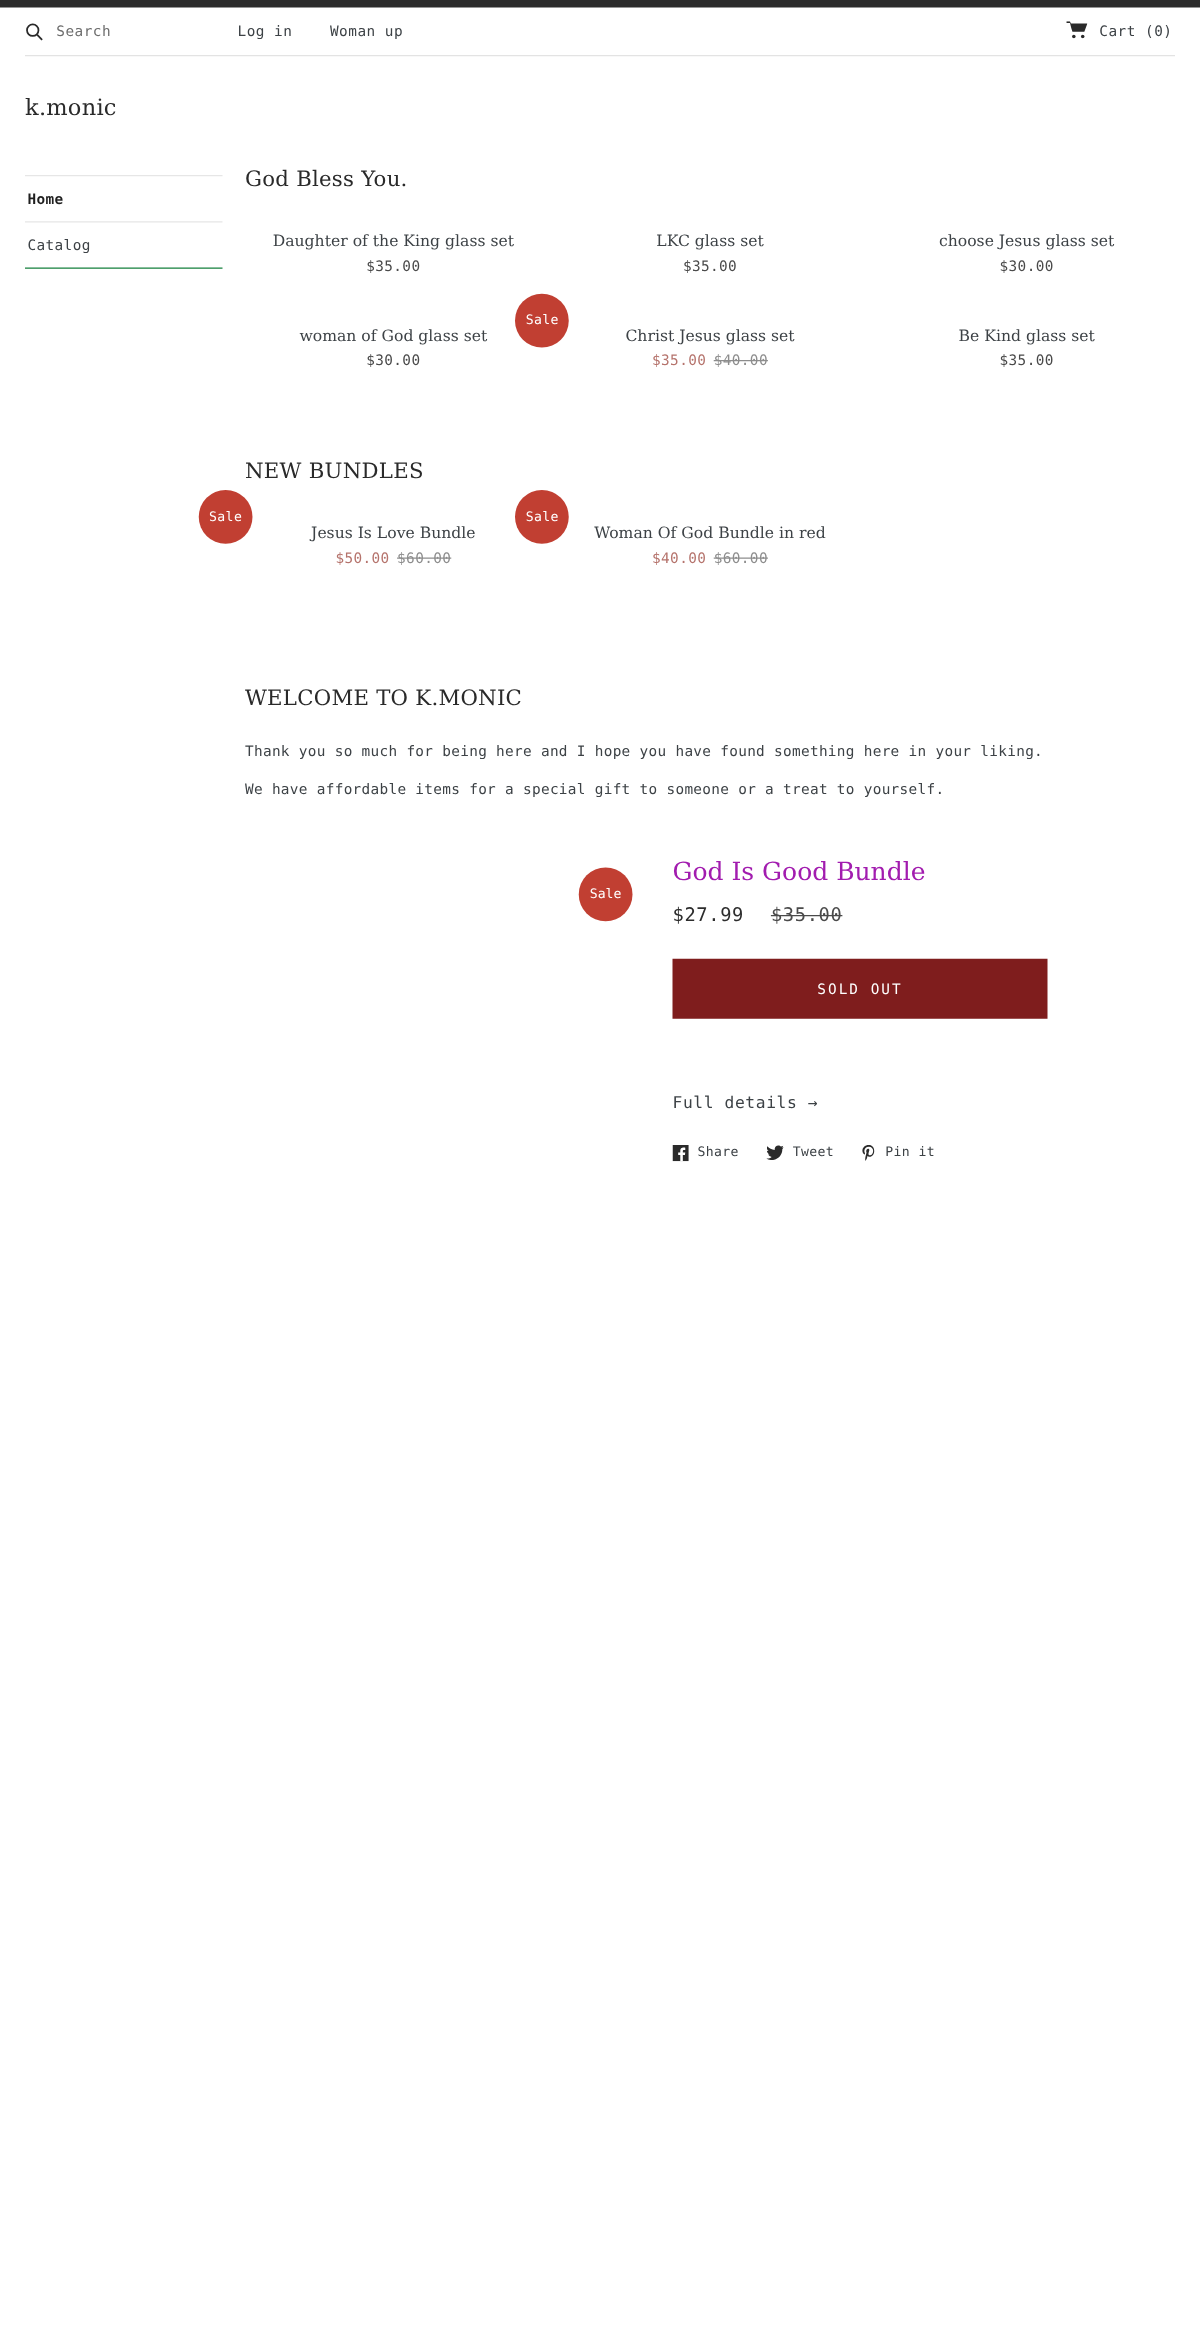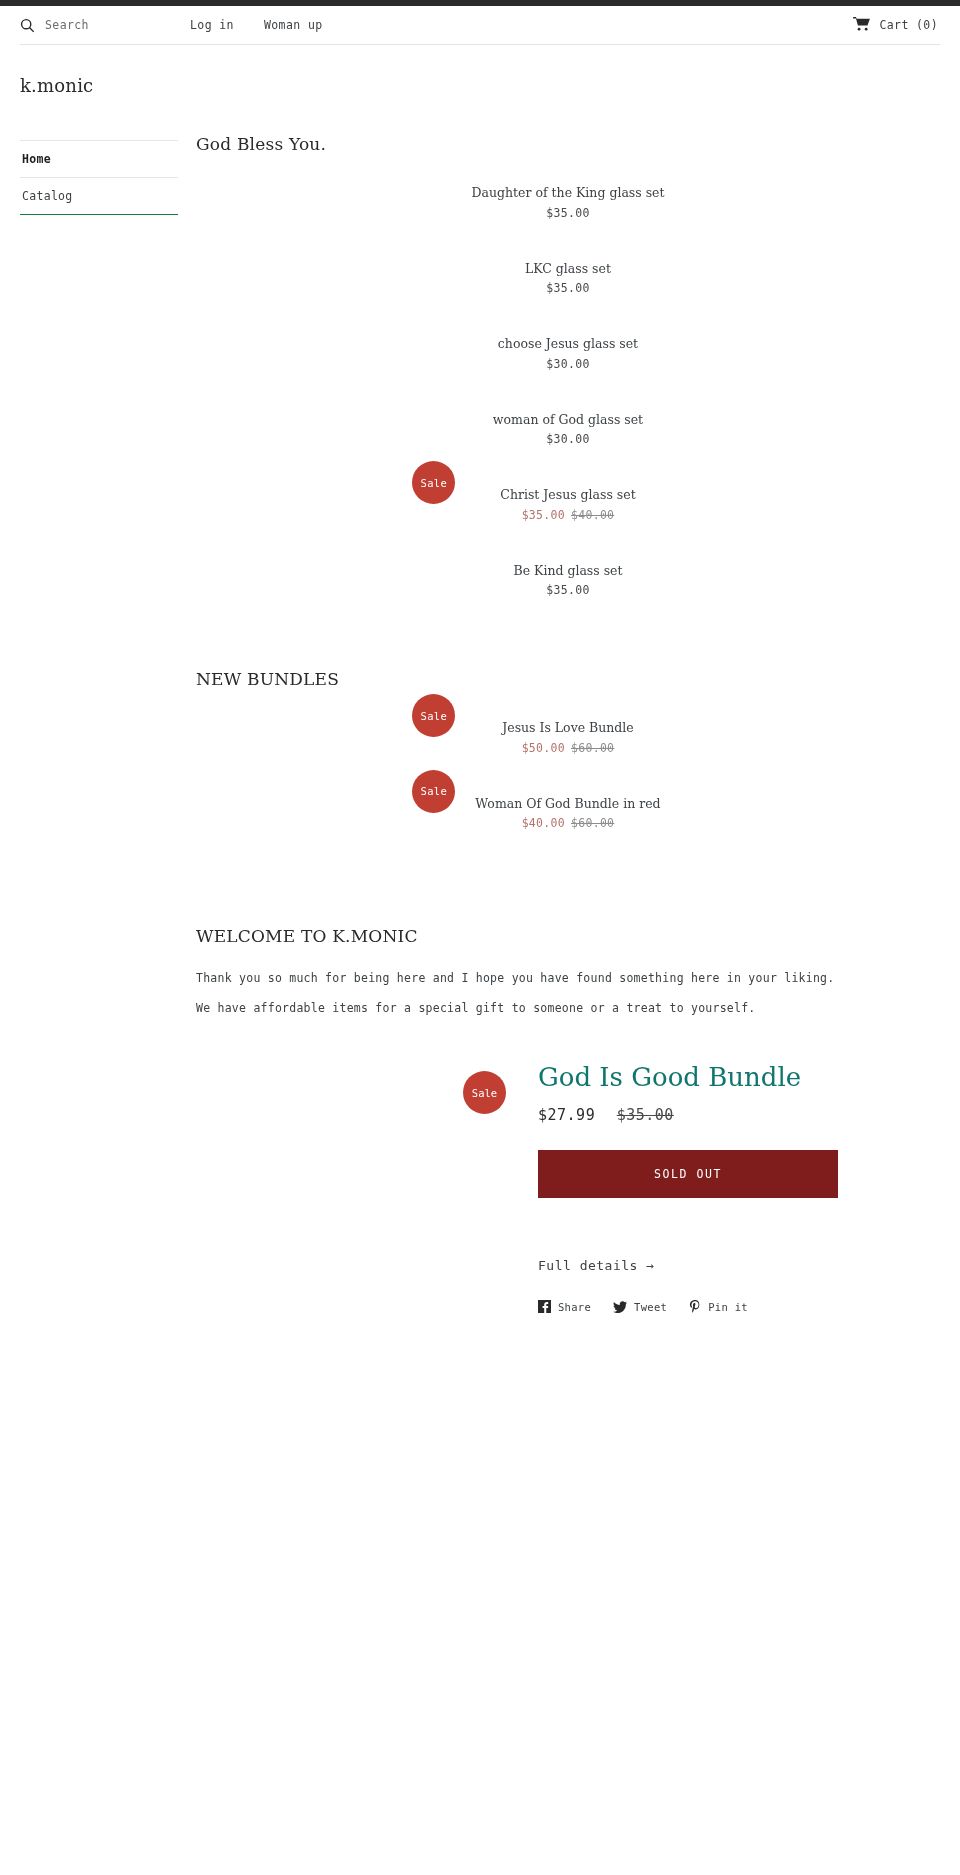--- a/index.html
+++ b/index.html
@@ -116,22 +116,21 @@
     font-weight: normal;
     letter-spacing: 0.2px;
   }
   .section-title.spaced { margin-top: 42px; }
 
   
   .grid {
     display: flex;
     flex-wrap: wrap;
     margin: 0 -8px;
-    align-items: center;
-    flex-direction: column;
+    align-items: flex-start;
   }
   .card {
     width: 33.3333%;
     padding: 0 8px 30px 8px;
     position: relative;
   }
   .card-img {
     width: 100%;
     background: #f7f7f7;
     position: relative;
@@ -212,22 +211,22 @@
     font-size: 10.5px;
     right: 0px;
     top: 13px;
   }
   .featured-info {
     flex: 1;
     padding-left: 32px;
   }
   .featured-title {
     font-family: "DejaVu Serif", "Liberation Serif", serif;
-    font-size: 26px;
-    color: #0f766e;
+    font-size: 20px;
+    color: #a21caf;
     margin: 4px 0 0 0;
     font-weight: normal;
   }
   .featured-price {
     margin-top: 14px;
     font-size: 15px;
     color: #2d2d2d;
     letter-spacing: 0.5px;
   }
   .featured-price .was {

